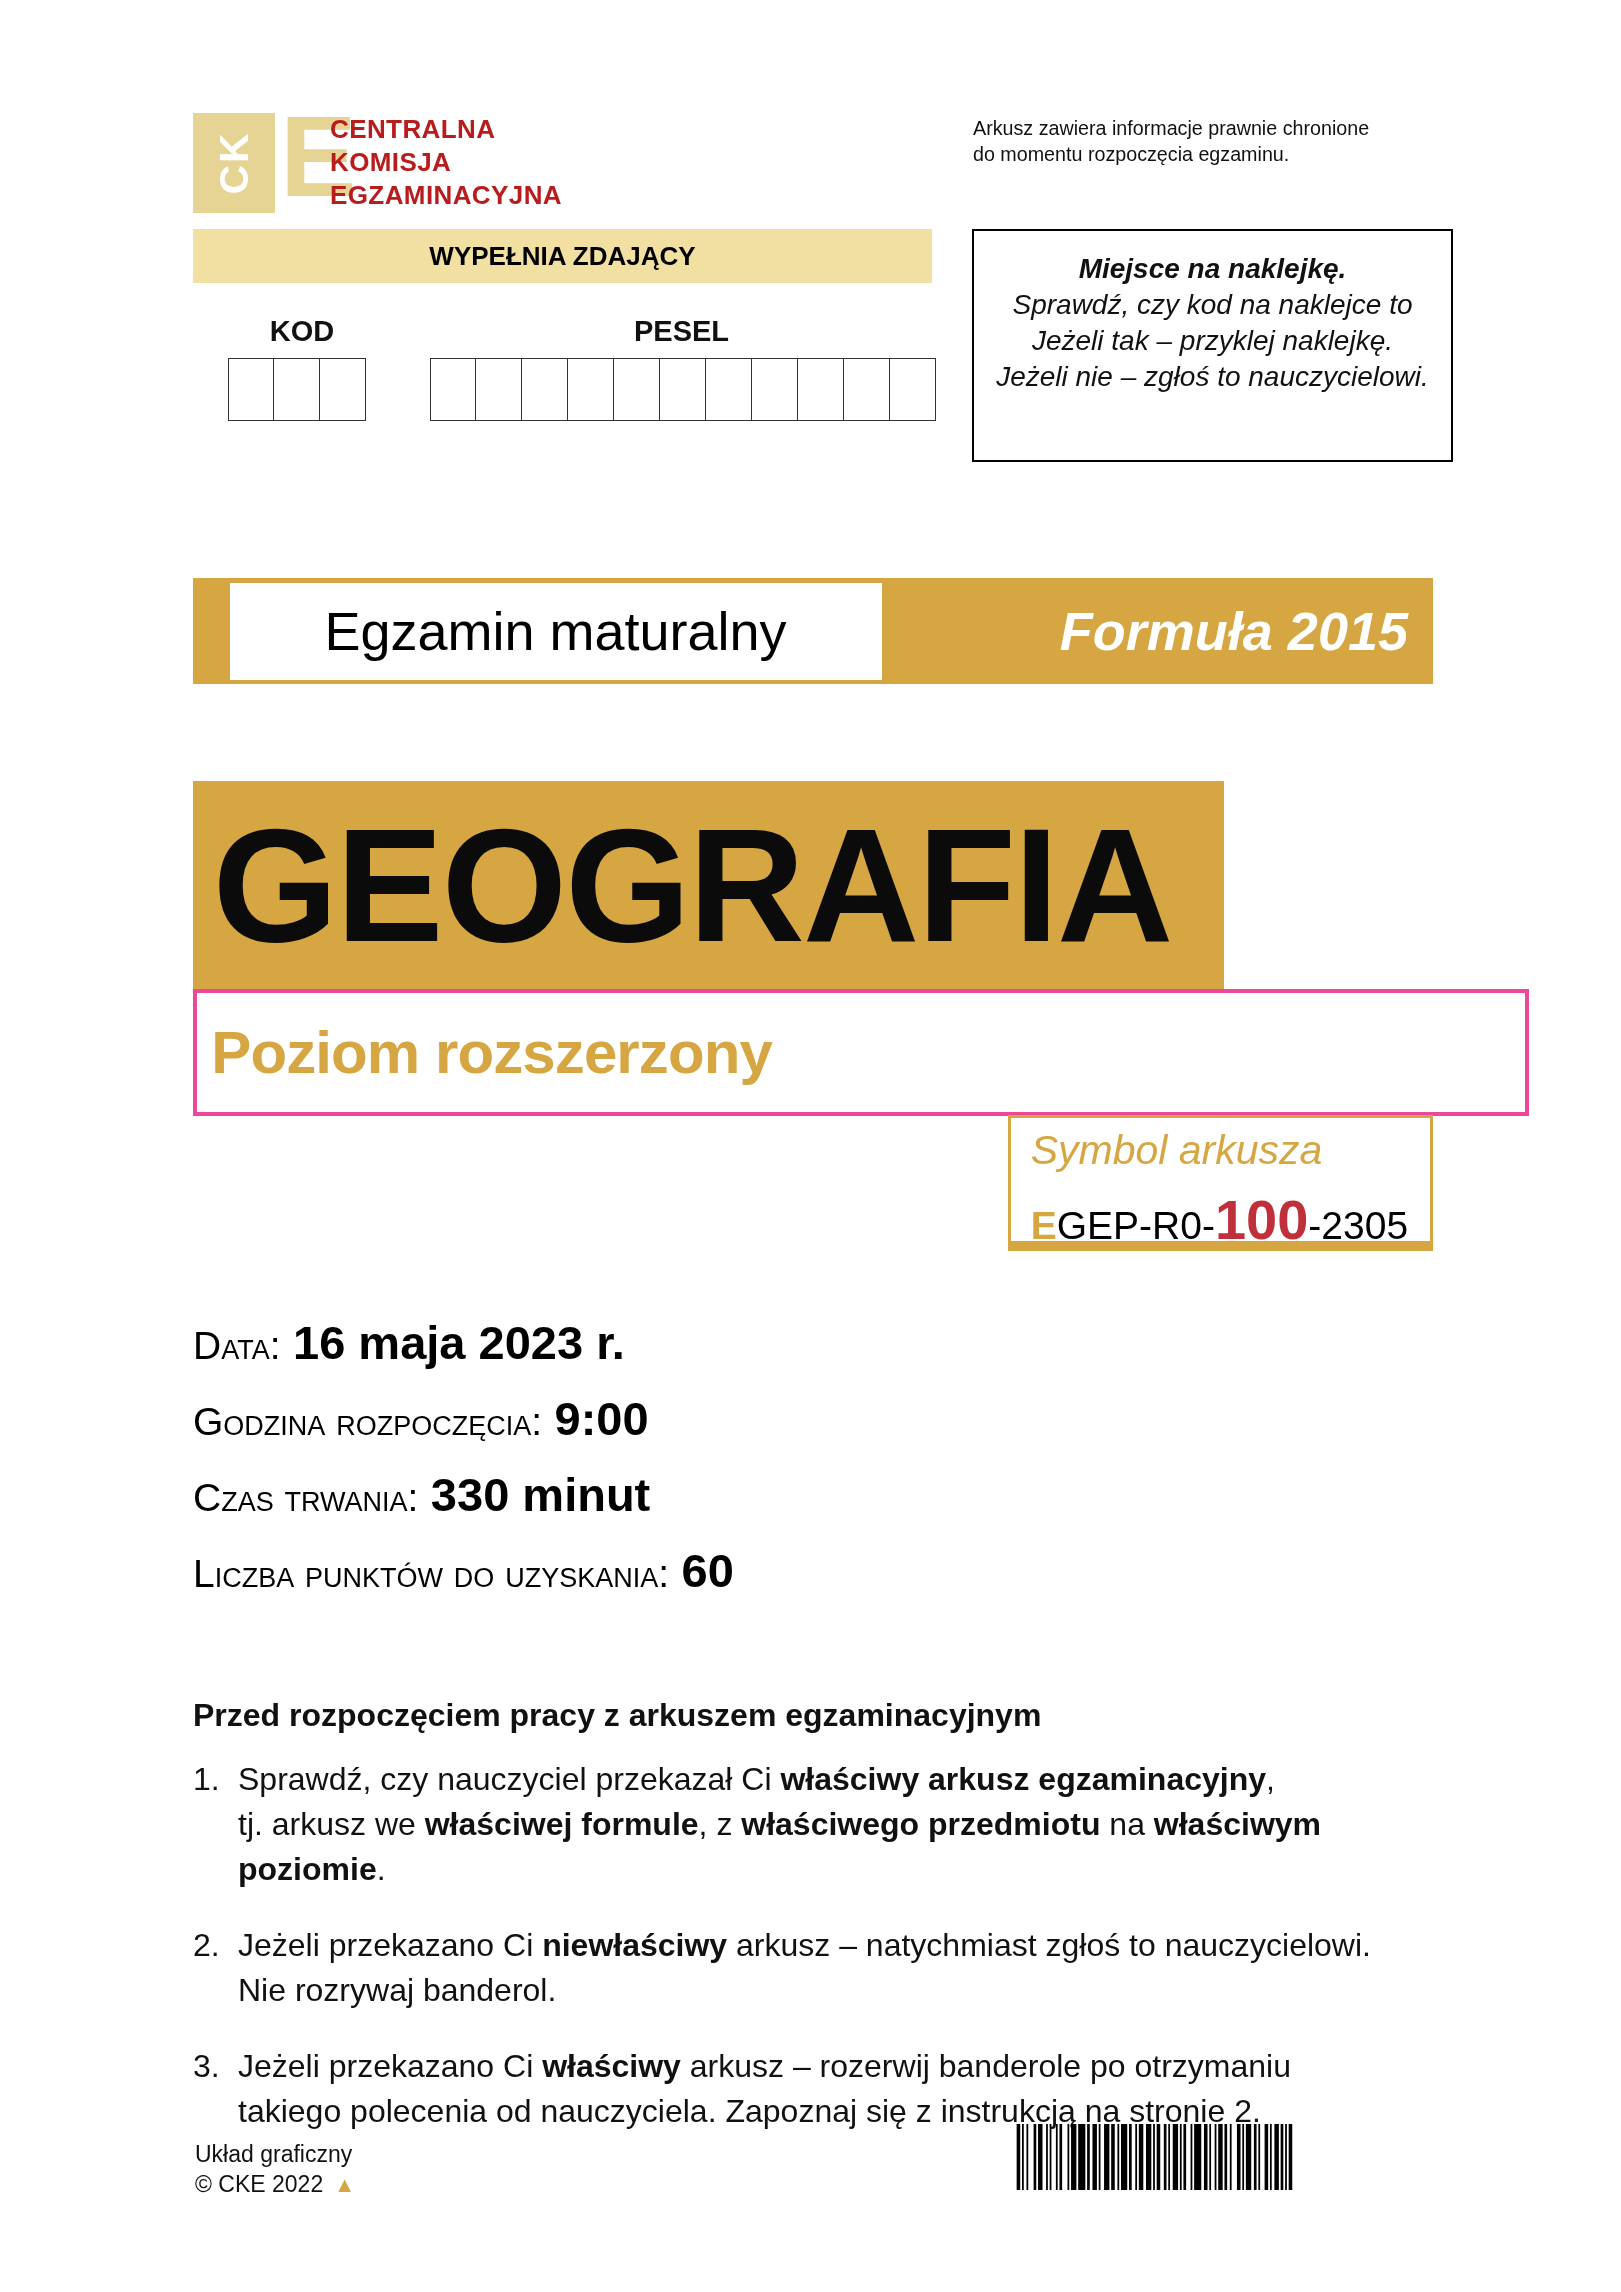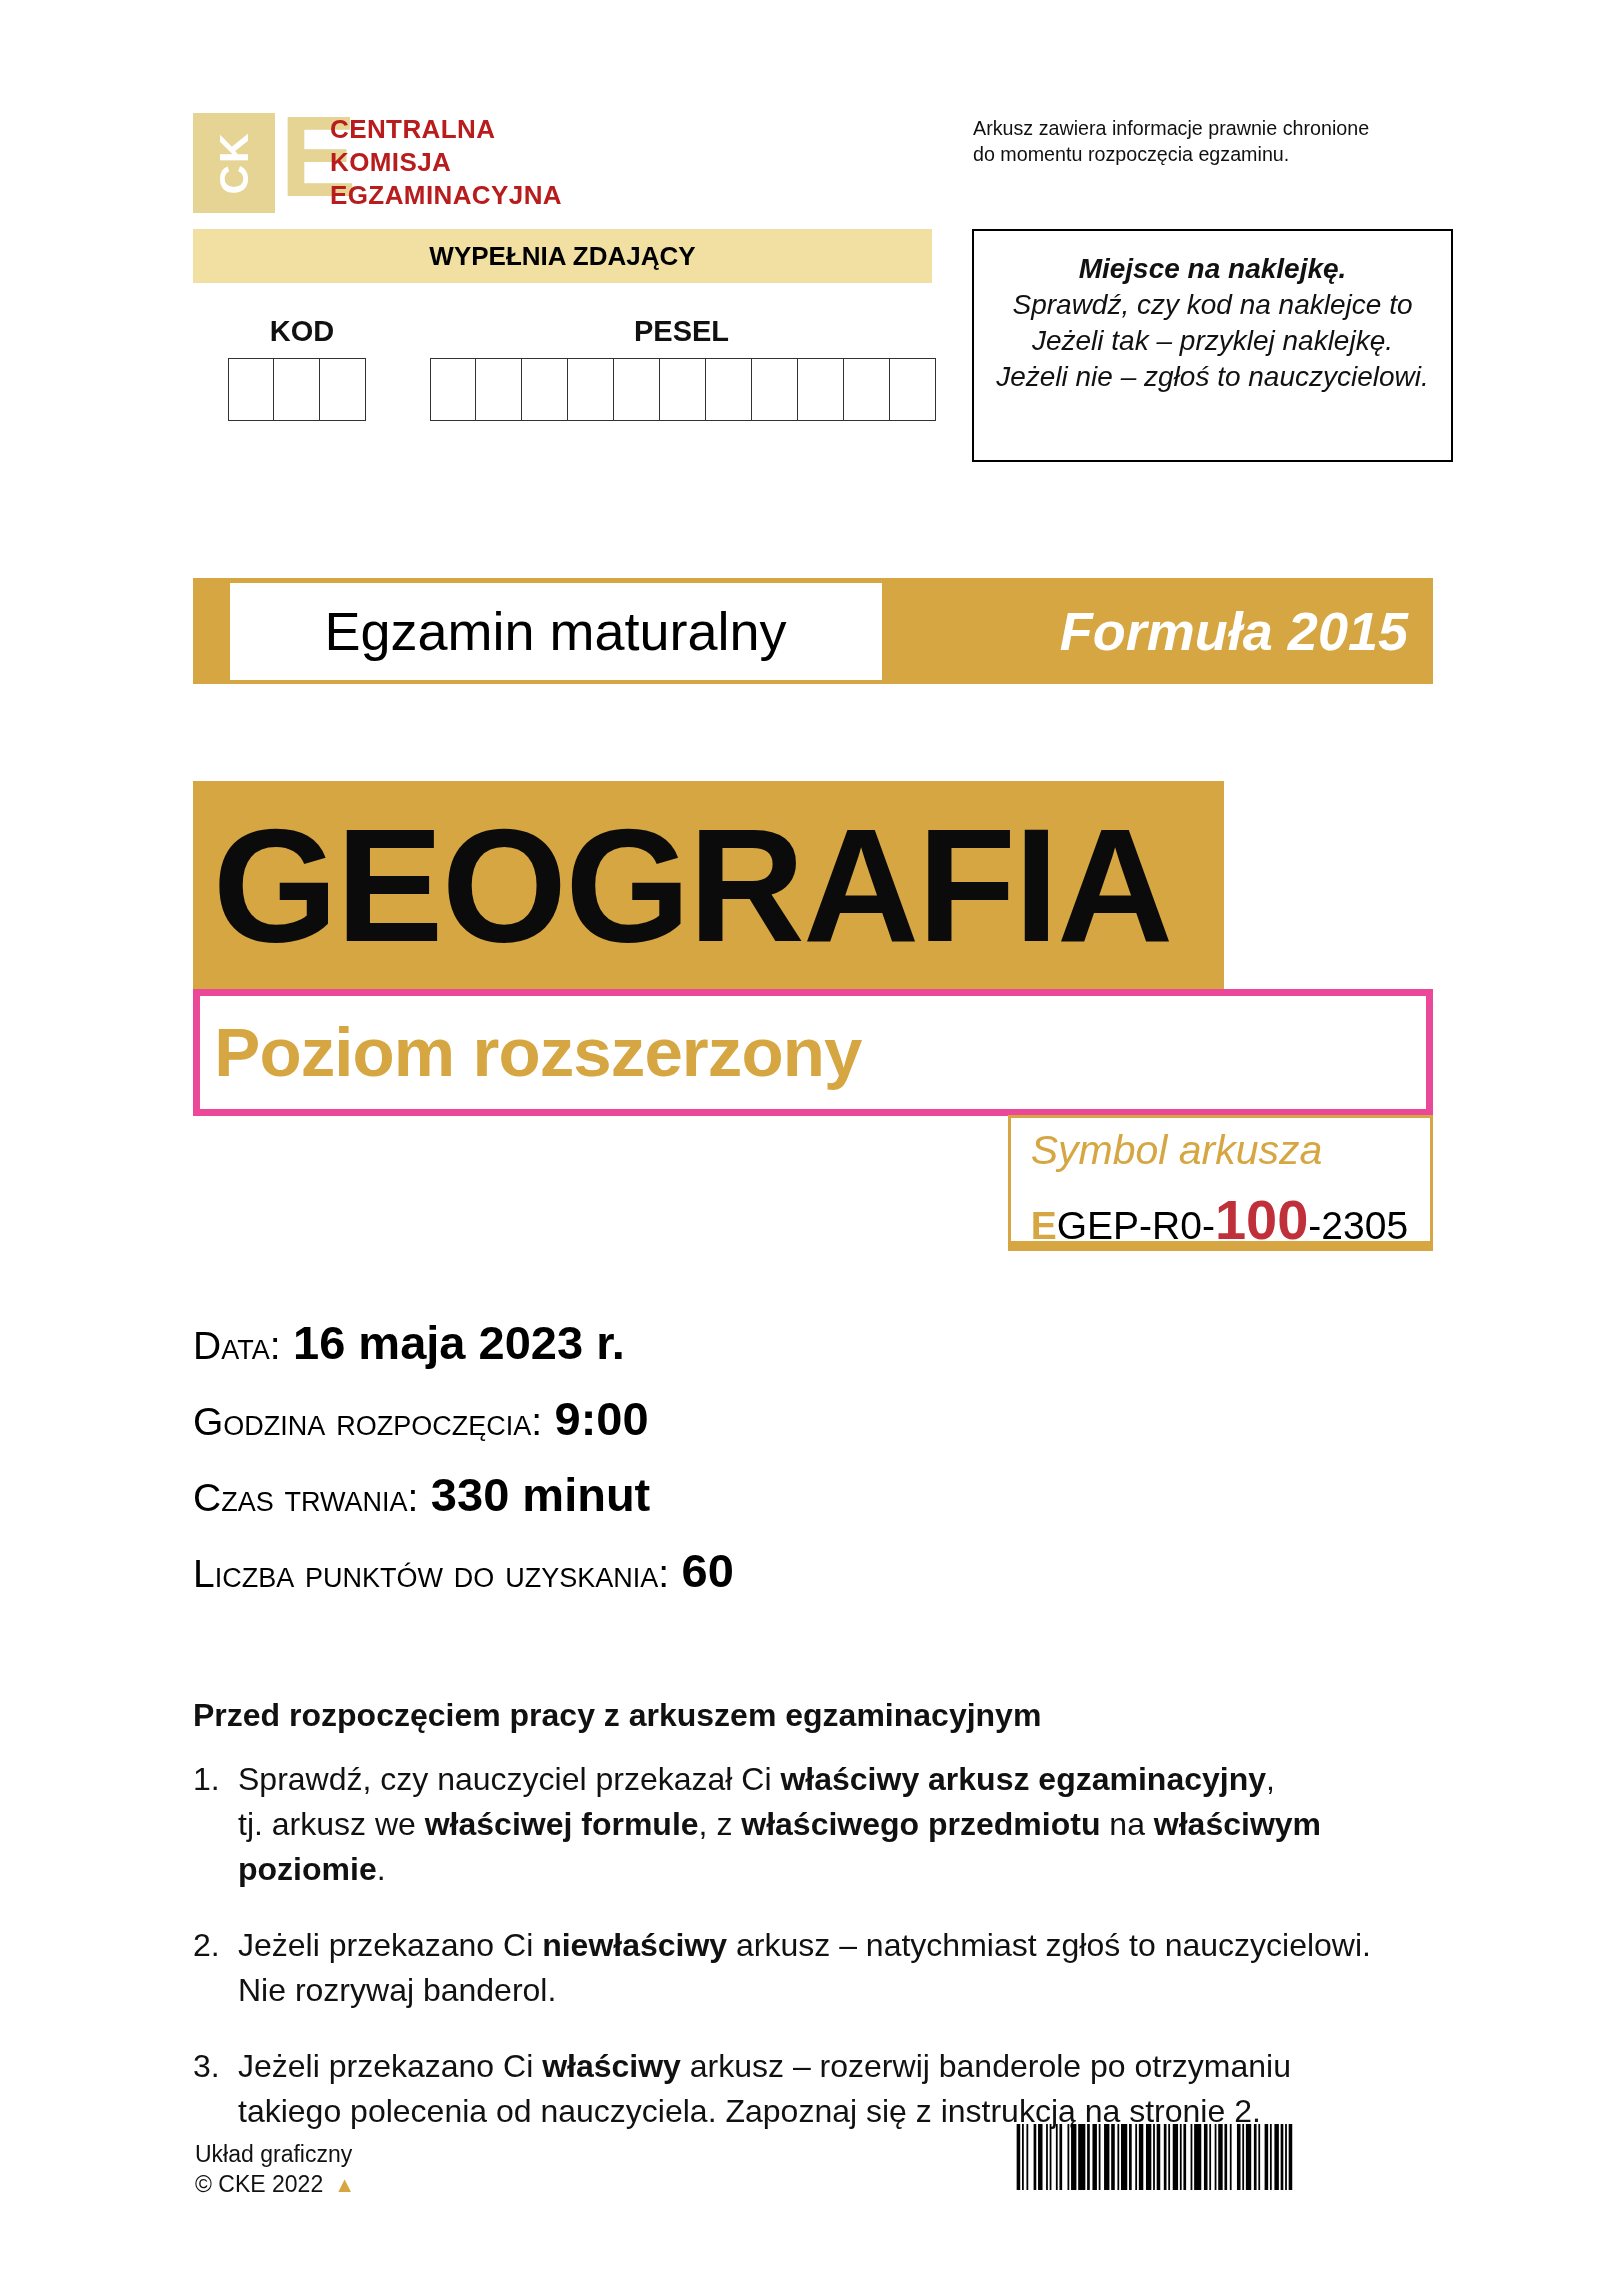--- a/index.html
+++ b/index.html
@@ -39,22 +39,22 @@
   
   .exam-bar{position:absolute;left:193px;top:578px;width:1240px;height:106px;background:#d5a642;box-sizing:border-box;}
   .exam-left{position:absolute;left:4.5px;top:4.5px;bottom:4.5px;width:652px;background:#fff;
     display:flex;align-items:center;justify-content:center;font-weight:normal;font-size:54px;color:#000;margin-left:32px;}
   .exam-right{position:absolute;right:25px;top:0;height:106px;display:flex;align-items:center;
     color:#fff;font-weight:bold;font-style:italic;font-size:54px;}
 
   
   .subject{position:absolute;left:193px;top:781px;width:1031px;height:208px;background:#d5a642;
     display:flex;align-items:center;font-weight:bold;font-size:161px;color:#0b0b0b;padding-left:19.7px;box-sizing:border-box;letter-spacing:-1.8px;}
-  .level{position:absolute;left:193px;top:989px;width:1240px;height:127px;background:#fff;border:7px solid #ec4899;
-    box-sizing:border-box;display:flex;align-items:center;padding-left:14.3px;color:#d5a642;font-weight:bold;font-size:69px;letter-spacing:-0.9px;}
+  .level{position:absolute;left:193px;top:989px;width:1336px;height:127px;background:#fff;border:4px solid #ec4899;
+    box-sizing:border-box;display:flex;align-items:center;padding-left:14.3px;color:#d5a642;font-weight:bold;font-size:60px;letter-spacing:-0.9px;}
 
   
   .symbol-box{position:absolute;left:1008px;top:1115px;width:425px;height:136px;background:#fff;
     border:3.6px solid #d5a642;border-bottom:10.7px solid #d5a642;box-sizing:border-box;padding-left:19.7px;}
   .symbol-label{margin-top:9px;color:#d5a642;font-style:italic;font-size:41px;}
   .symbol-code{display:flex;align-items:baseline;margin-top:12.5px;}
   .symbol-code .gold{color:#d5a642;font-weight:bold;font-size:39px;}
   .symbol-code .blk{color:#000;font-size:39px;}
   .symbol-code .red{color:#c0303a;font-weight:bold;font-size:56px;}
 

